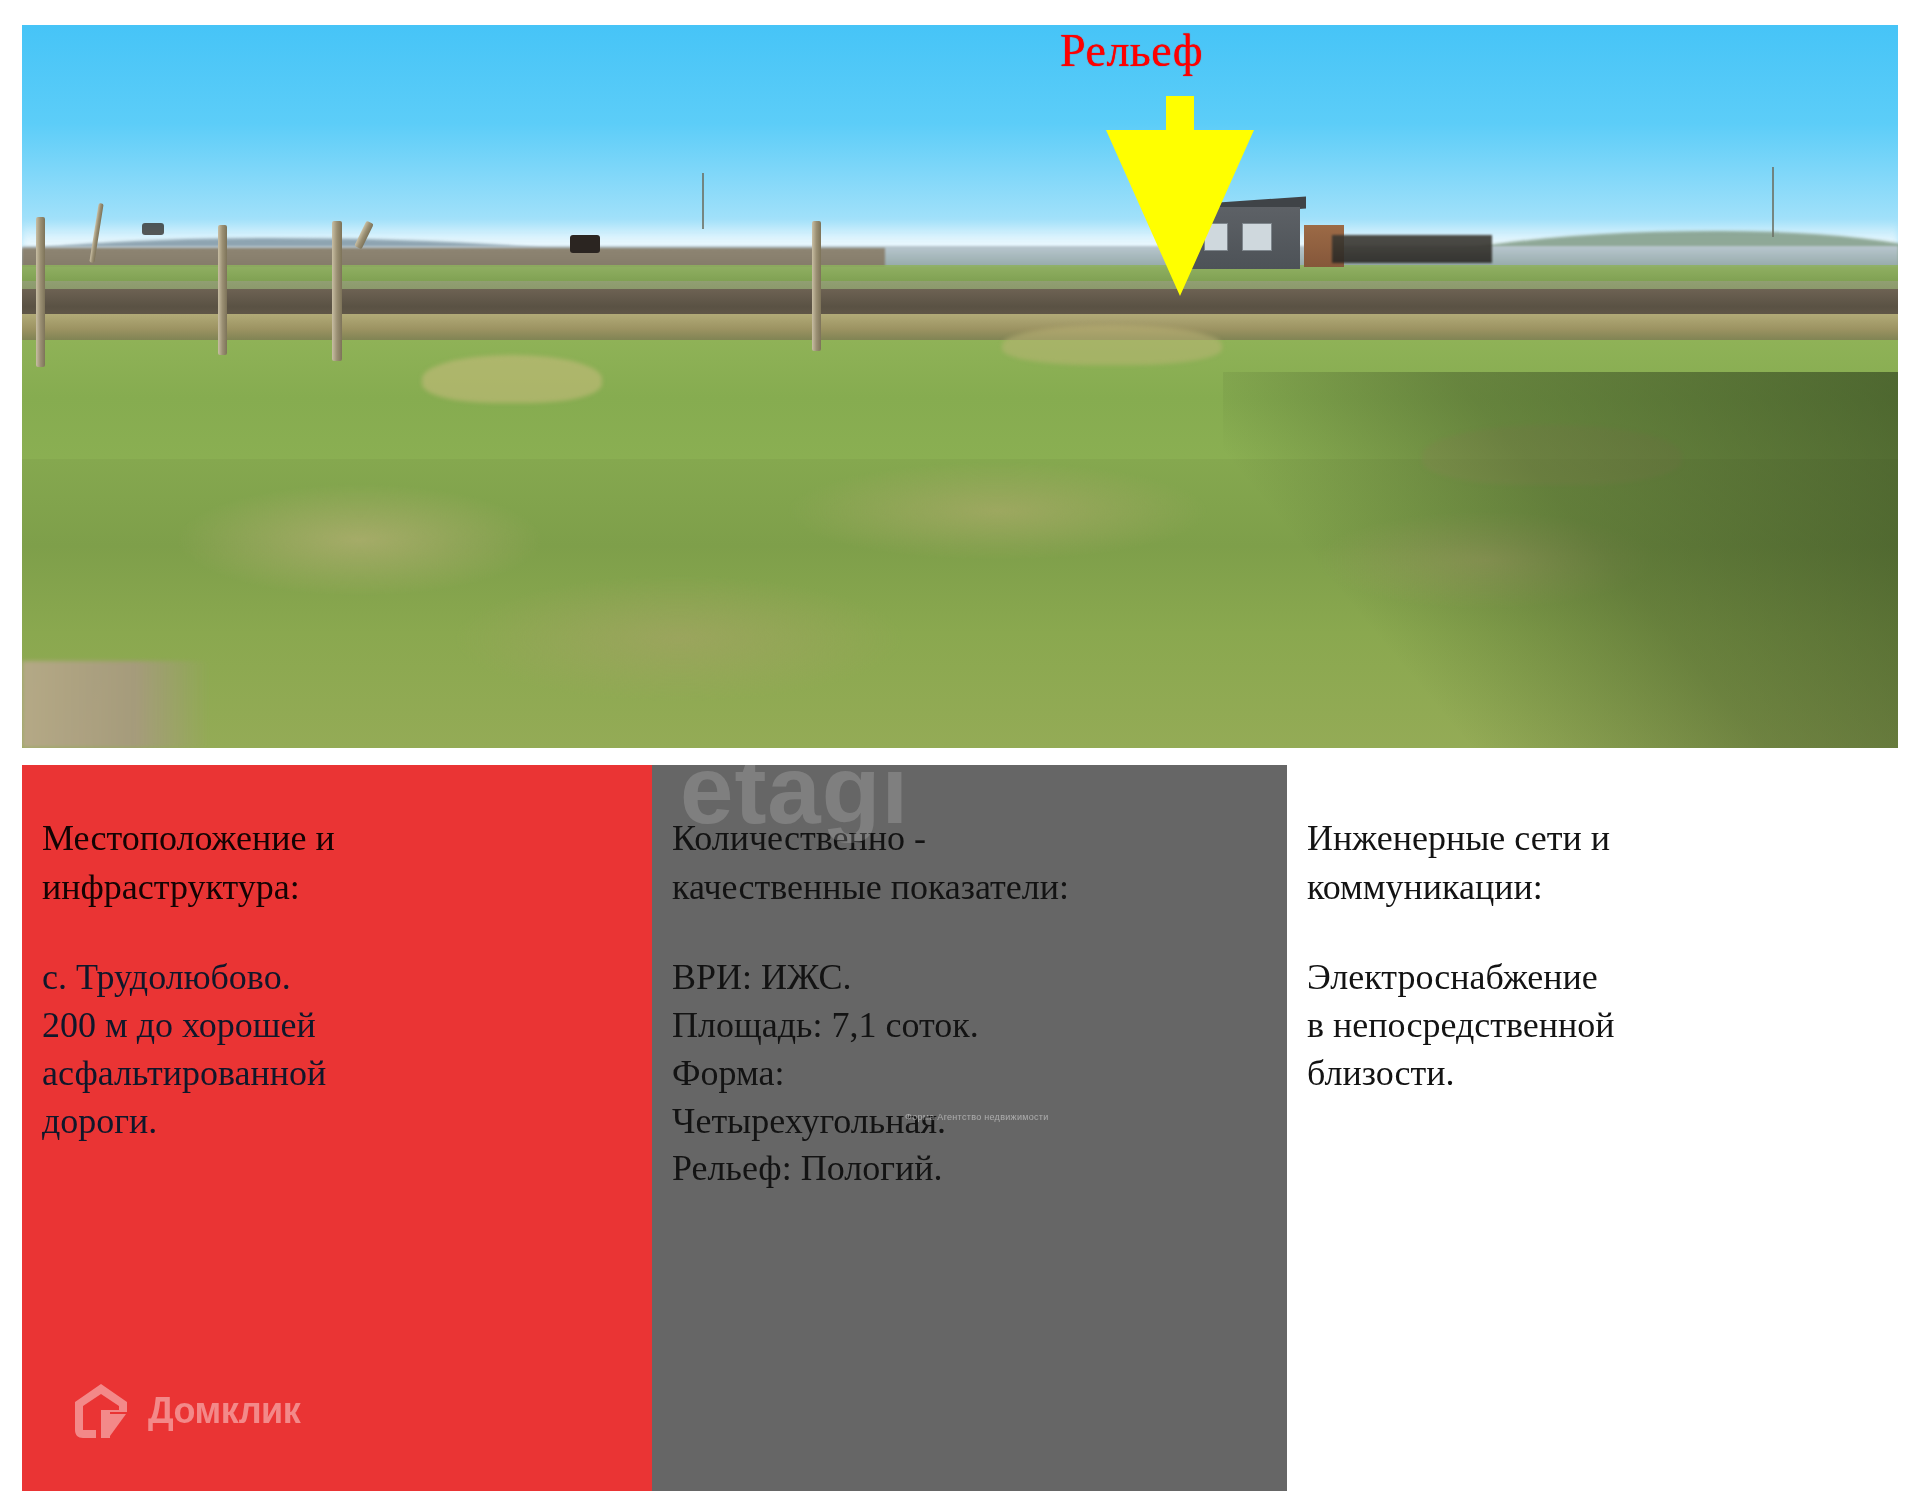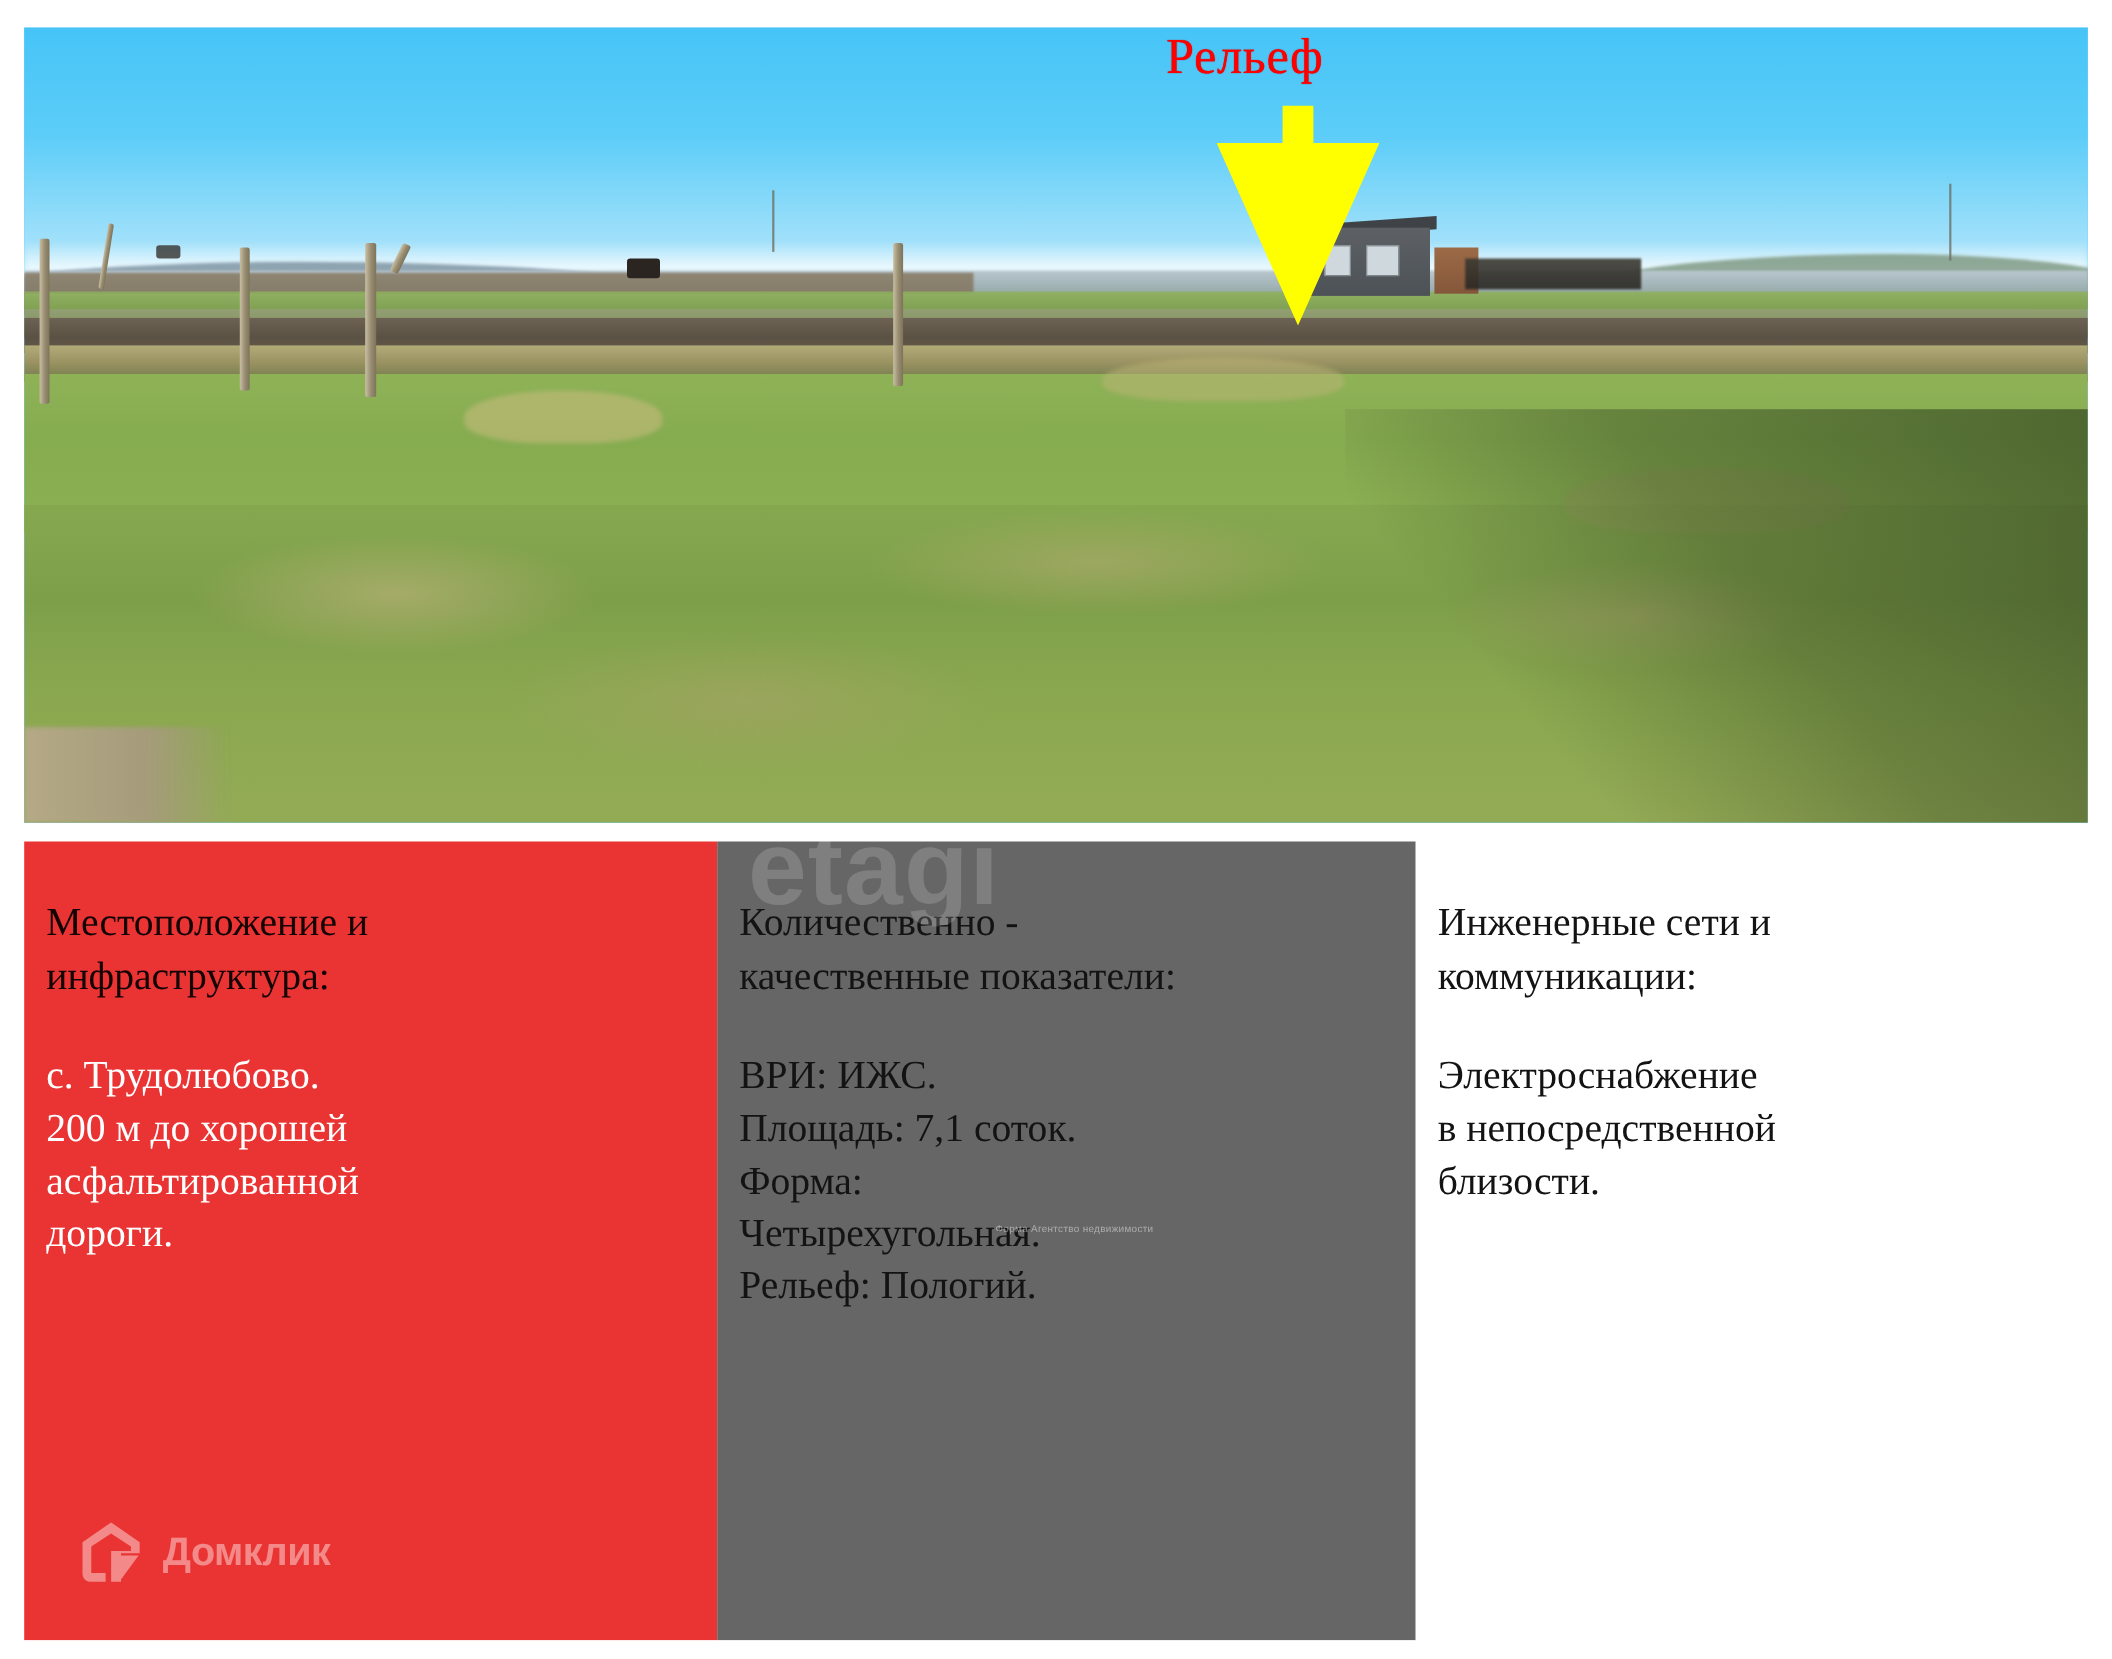--- a/index.html
+++ b/index.html
@@ -151,21 +151,21 @@
     white-space:pre-line;
   }
   .panel-red .p-title{color:#130303;}
   .p-body{
     font-size:36px;line-height:1.33;
     color:#141414;
     font-family:"Liberation Serif", serif;
     margin:0;
     white-space:pre-line;
   }
-  .panel-red .p-body{color:#ffffff;}
+  .panel-red .p-body{color:#0f172a;}
   .panel-gray .p-title,.panel-gray .p-body{color:#131313;}
   .panel-white .p-title,.panel-white .p-body{color:#131313;}
   .panel-gray .p-inner{padding-left:20px;}
   .panel-white .p-inner{}
 
   
   .wm-etagi{
     position:absolute;left:680px;top:735px;
     font-size:96px;font-weight:700;
     color:rgba(255,255,255,.17);

